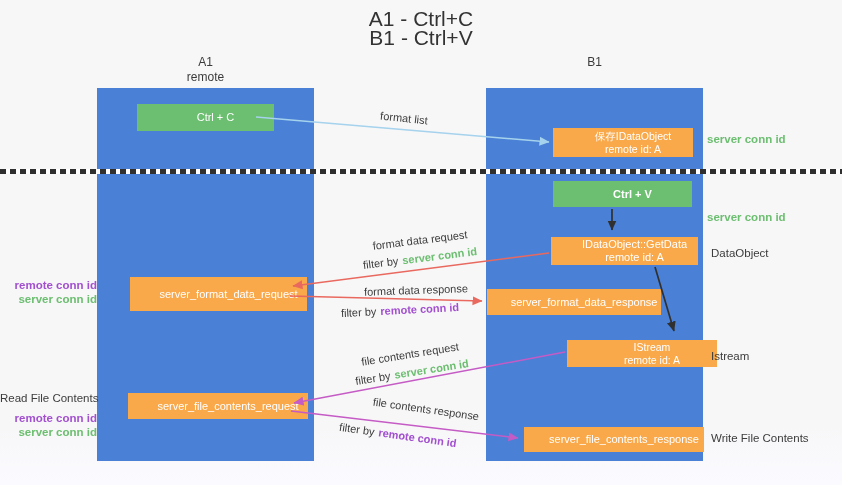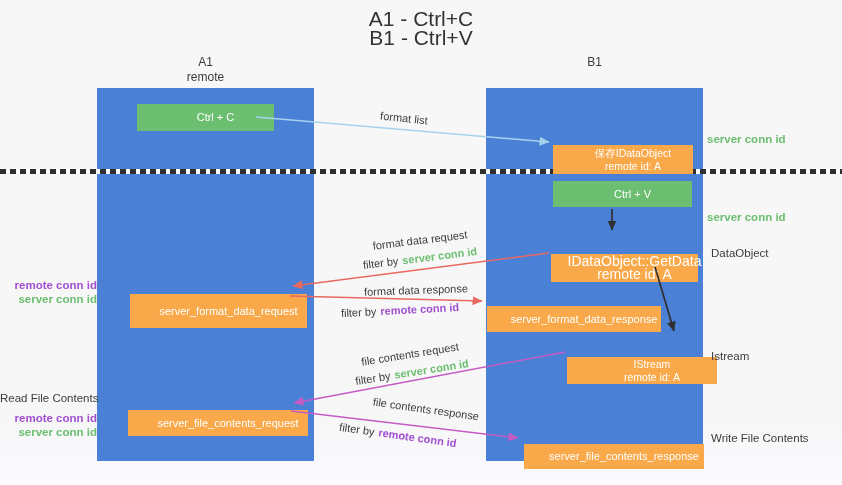--- a/index.html
+++ b/index.html
@@ -18,21 +18,21 @@
     font-size:12px;line-height:15px;color:#3b3b3b;z-index:5;
   }
   .dotted{
     position:absolute;left:0;top:169px;width:842px;height:5px;z-index:2;
     background:repeating-linear-gradient(90deg,#2f2f2f 0 6px,#ffffff 6px 10px);
   }
   .box{
     position:absolute;display:flex;flex-direction:column;align-items:center;justify-content:center;
     color:#fff;font-size:11px;line-height:13px;text-align:center;z-index:3;white-space:nowrap;padding-left:20px;
   }
-  .box.orange{background:#f9a84a;margin-top:17px;}
+  .box.orange{background:#f9a84a;}
   .box.green{background:#6cbe70;}
   .arrows{position:absolute;left:0;top:0;z-index:4;pointer-events:none;}
   .flow-label{
     position:absolute;z-index:5;white-space:nowrap;font-size:11px;color:#3c3c3c;
     transform:translate(-50%,-50%) rotate(var(--r,0deg));
   }
   .flow-label .key{margin-left:4px;font-weight:bold;}
   .key-green{color:#6cbe70;}
   .key-purple{color:#a250cf;}
   .side-label{position:absolute;z-index:5;white-space:nowrap;font-size:11.5px;line-height:14px;}
@@ -66,25 +66,25 @@
 
   <div class="box green" style="left:137px;top:104px;width:117px;height:27px;">
     <div>Ctrl + C</div>
   </div>
 
   <div class="box orange" style="left:553px;top:128px;width:120px;height:29px;font-size:10.5px;">
     <div>保存IDataObject</div>
     <div>remote id: A</div>
   </div>
 
-  <div class="box green" style="left:553px;top:181px;width:119px;height:26px;">
+  <div class="box green" style="left:553px;top:181px;width:119px;height:26px;font-weight:bold;">
     <div>Ctrl + V</div>
   </div>
 
-  <div class="box orange" style="left:551px;top:237px;width:127px;height:28px;font-size:14px;">
+  <div class="box orange" style="left:551px;top:237px;width:127px;height:28px;font-size:11px;">
     <div>IDataObject::GetData</div>
     <div>remote id: A</div>
   </div>
 
   <div class="box orange" style="left:130px;top:277px;width:157px;height:34px;">
     <div>server_format_data_request</div>
   </div>
 
   <div class="box orange" style="left:487px;top:289px;width:154px;height:26px;">
     <div>server_format_data_response</div>

